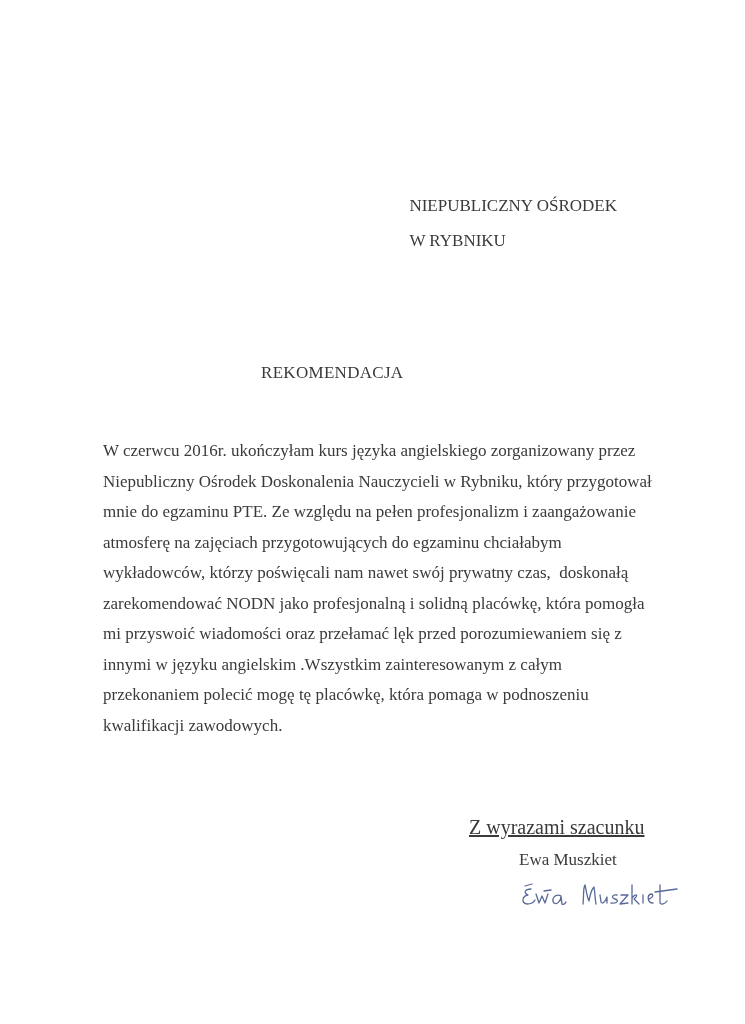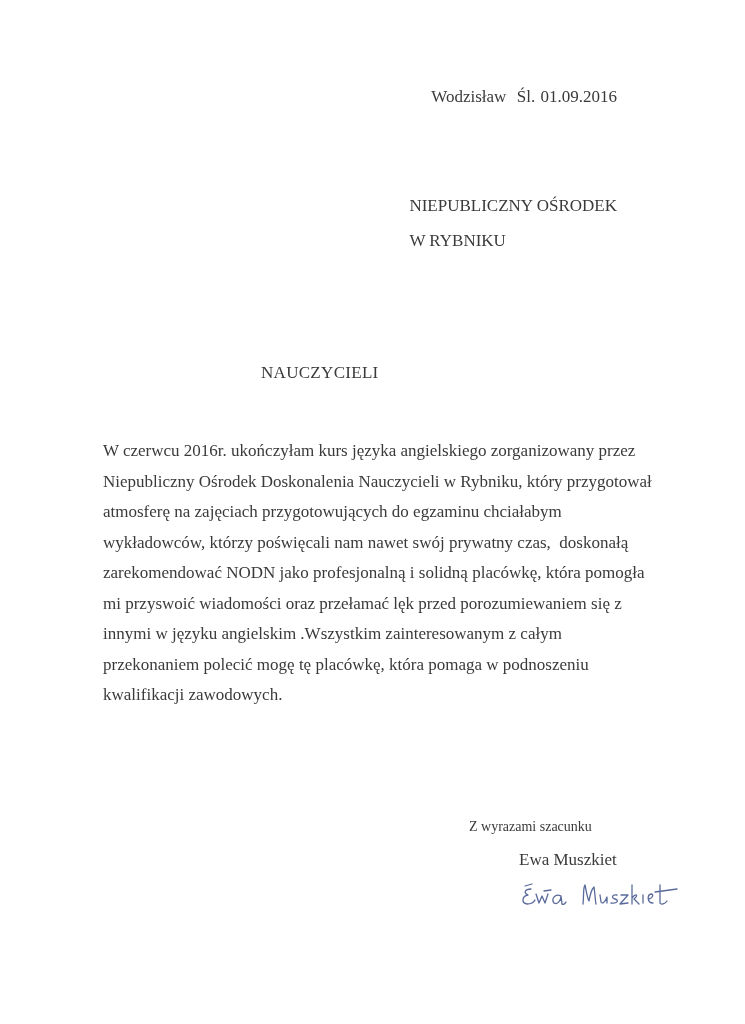--- a/index.html
+++ b/index.html
@@ -60,22 +60,23 @@
       display: block;
       height: 30.5px;
       line-height: 30.5px;
       white-space: pre;
       margin-left: 36px;
     }
     .closing {
       position: absolute;
       top: 816px;
       left: 469px;
-      font-size: 14px;
+      font-size: 20px;
       line-height: 22px;
+      text-decoration: underline;
     }
     .sender-name {
       position: absolute;
       top: 849px;
       left: 519px;
       font-size: 17px;
       line-height: 22px;
     }
     .signature {
       position: absolute;
@@ -88,32 +89,32 @@
       width: 180px;
       height: 40px;
       display: block;
     }
   </style>
 </head>
 <body>
 
 <div class="page">
 
-  <div class="place-date">Wodzisław  Śl. 01.09.2016</div>
 
   <div class="addressee">
     <span class="line">NIEPUBLICZNY OŚRODEK</span>
     <span class="line">W RYBNIKU</span>
   </div>
 
-  <div class="title">NAUCZYCIELI</div>
+  <div class="title">REKOMENDACJA</div>
 
   <div class="body-text">
     <span class="line">W czerwcu 2016r. ukończyłam kurs języka angielskiego zorganizowany przez</span>
     <span class="line">Niepubliczny Ośrodek Doskonalenia Nauczycieli w Rybniku, który przygotował</span>
+    <span class="line">mnie do egzaminu PTE. Ze względu na pełen profesjonalizm i zaangażowanie</span>
     <span class="line">atmosferę na zajęciach przygotowujących do egzaminu chciałabym</span>
     <span class="line">wykładowców, którzy poświęcali nam nawet swój prywatny czas,  doskonałą</span>
     <span class="line">zarekomendować NODN jako profesjonalną i solidną placówkę, która pomogła</span>
     <span class="line">mi przyswoić wiadomości oraz przełamać lęk przed porozumiewaniem się z</span>
     <span class="line">innymi w języku angielskim .Wszystkim zainteresowanym z całym</span>
     <span class="line">przekonaniem polecić mogę tę placówkę, która pomaga w podnoszeniu</span>
     <span class="line">kwalifikacji zawodowych.</span>
   </div>
 
   <div class="closing">Z wyrazami szacunku</div>

